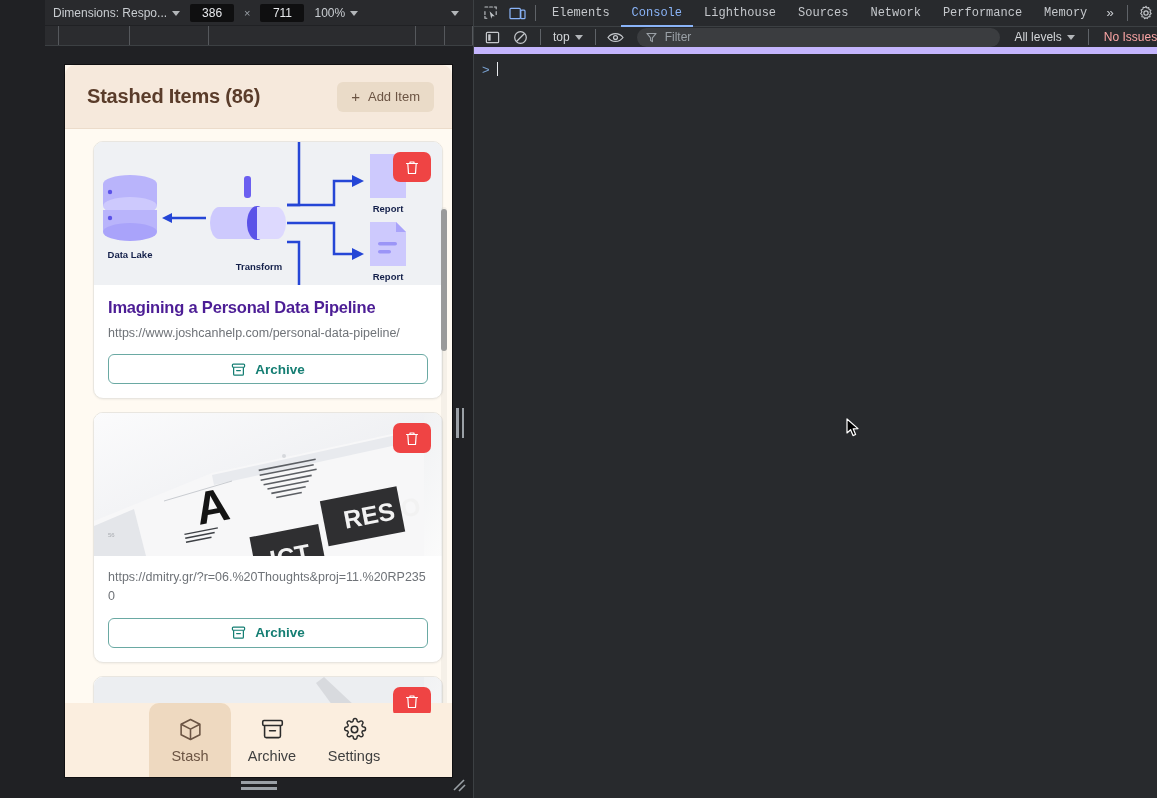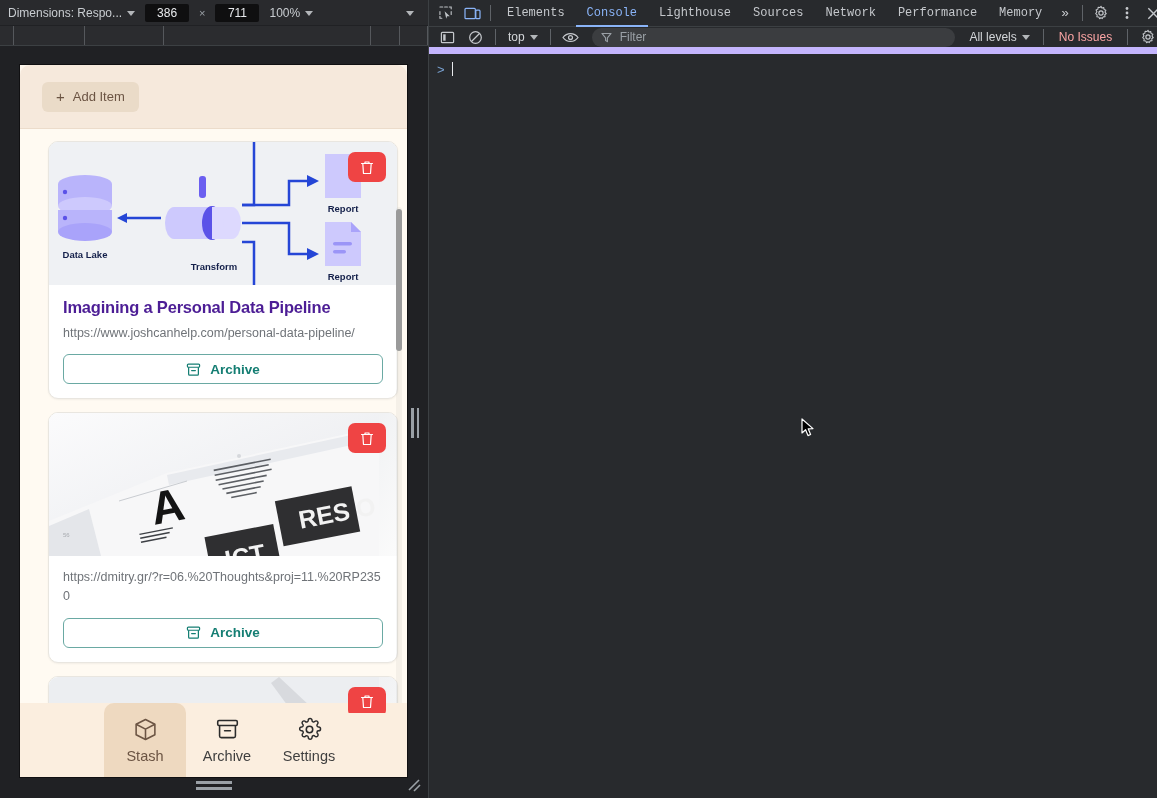--- a/index.html
+++ b/index.html
@@ -2,21 +2,21 @@
 <html><head>
 <meta charset="utf-8">
 <style>
   * { box-sizing: border-box; margin: 0; padding: 0; }
   html, body {
     width: 1157px; height: 798px;
     overflow: hidden;
     font-family: "Liberation Sans", sans-serif;
     background: #202124;
   }
-  .root { position: relative; width: 935px; height: 798px; display: flex; }
+  .root { position: relative; width: 935px; height: 798px; display: flex; margin-left: 45px; }
 
   
   .device-pane {
     position: relative;
     width: 428px; height: 798px;
     background: #202124;
     flex: 0 0 428px;
   }
   .dt-emu-toolbar {
     height: 26px; width: 428px;
@@ -283,20 +283,21 @@
       <i class="tick" style="left:163px"></i>
       <i class="tick" style="left:370px"></i>
       <i class="tick" style="left:399px"></i>
       <i class="tick" style="left:427px"></i>
       <span class="ruler-under"></span>
     </div>
 
     <div class="device-frame">
 
       <div class="app-header">
+        <div class="app-title">Stashed Items (86)</div>
         <button class="add-item-btn">
           <span class="plus-ico">+</span>
           <span>Add Item</span>
         </button>
       </div>
 
       <div class="list-area">
 
         <div class="card">
           <div class="thumb">

